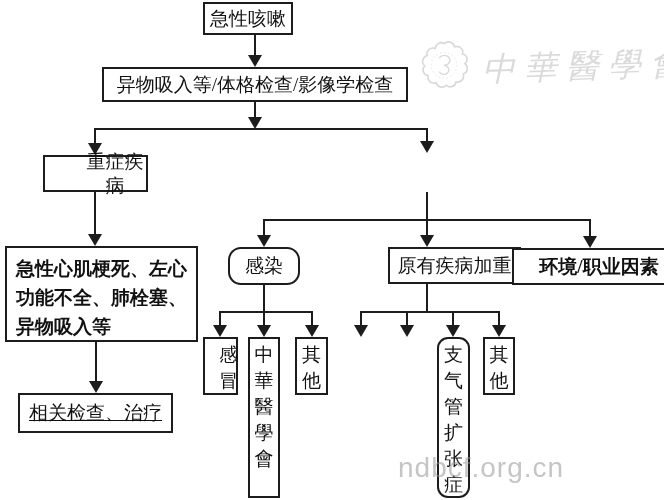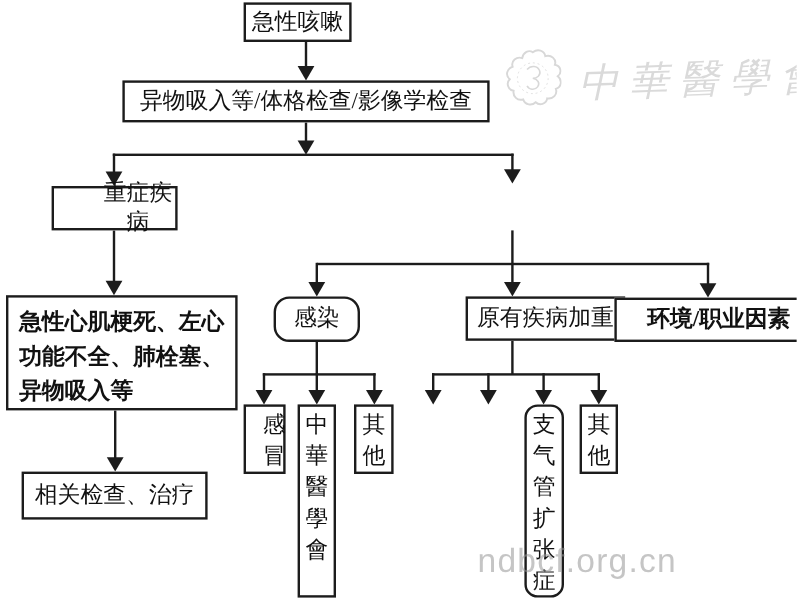--- a/index.html
+++ b/index.html
@@ -16,21 +16,21 @@
   .vbox{
     align-items:flex-start;word-break:break-all;line-break:anywhere;
     line-height:26px;padding-top:3px;font-size:19px;
   }
   #b1{left:203px;top:2px;width:90px;height:33px;}
   #b2{left:102px;top:67px;width:306px;height:35px;}
   #b3{left:43px;top:155px;width:105px;height:37px;padding-left:39px;}
   #b4{left:360px;top:153px;width:133px;height:39px;}
   #b5{left:5px;top:246px;width:193px;height:96px;justify-content:flex-start;
       text-align:left;padding:6px 9px;line-height:29px;align-items:flex-start;font-weight:bold;}
-  #b6{left:18px;top:393px;width:155px;height:40px;}
+  #b6{left:18px;top:393px;width:155px;height:40px;text-decoration:underline;}
   #b7{left:228px;top:247px;width:72px;height:38px;border-radius:13px;}
   #b8{left:360px;top:247px;width:133px;height:37px;margin-left:28px;}
   #b9{left:512px;top:248px;width:174px;height:37px;font-weight:bold;}
   #n1{left:203px;top:337px;width:35px;height:58px;padding-left:16px;}
   #n2{left:248px;top:337px;width:32px;height:161px;}
   #n3{left:295px;top:337px;width:33px;height:58px;}
   #n4{left:345px;top:337px;width:32px;height:58px;}
   #n5{left:392px;top:337px;width:31px;height:161px;}
   #n6{left:437px;top:337px;width:33px;height:161px;border-radius:11px;}
   #n7{left:483px;top:337px;width:32px;height:58px;}

